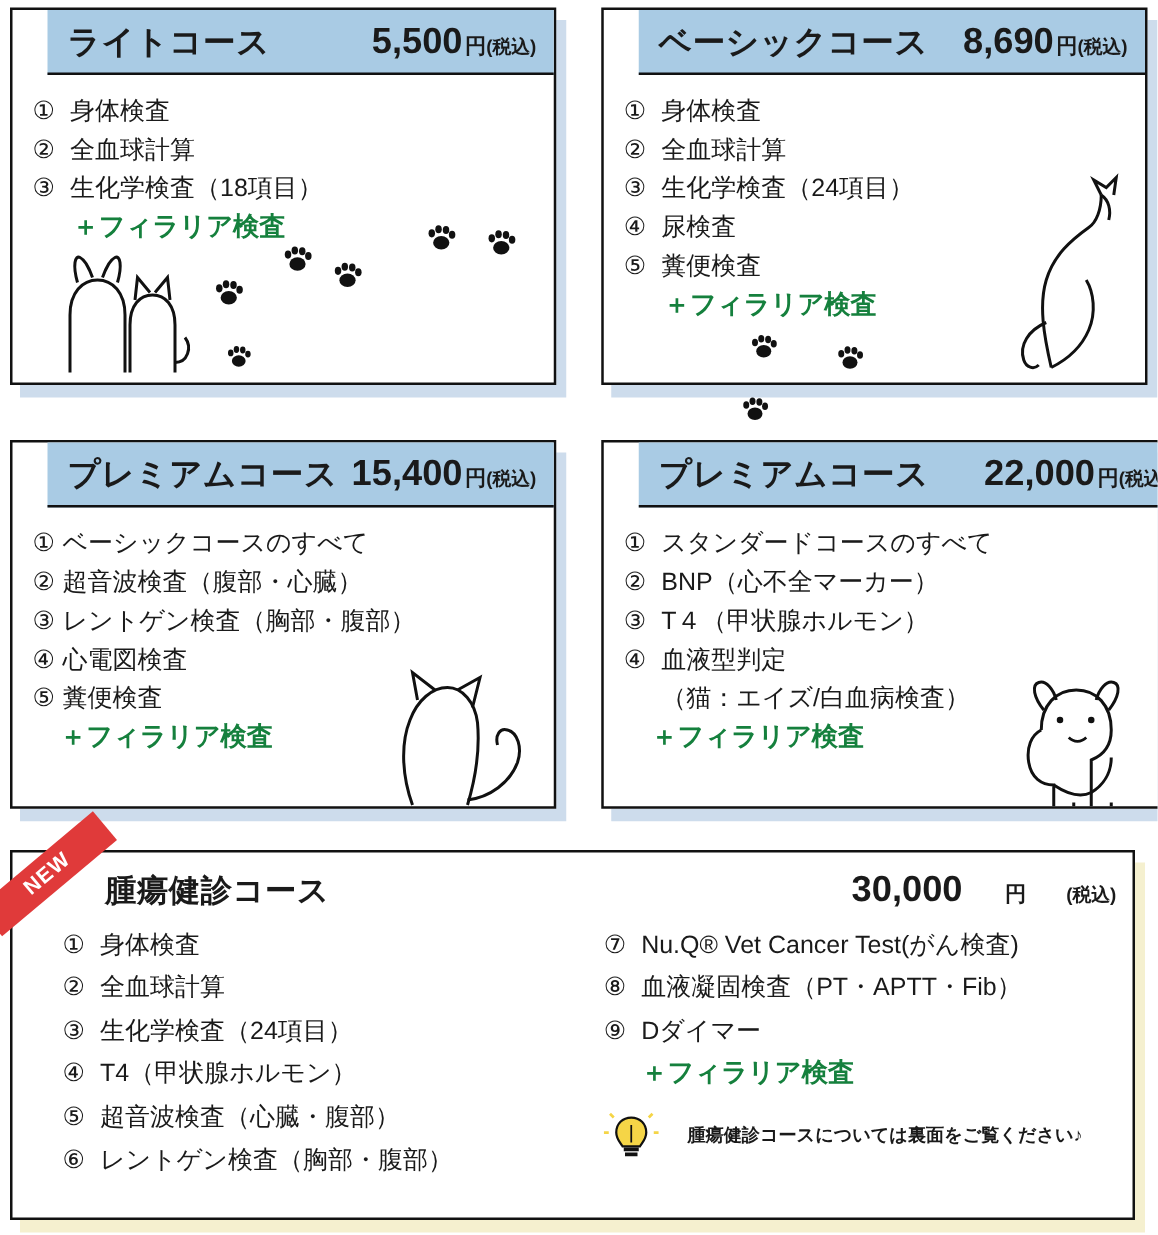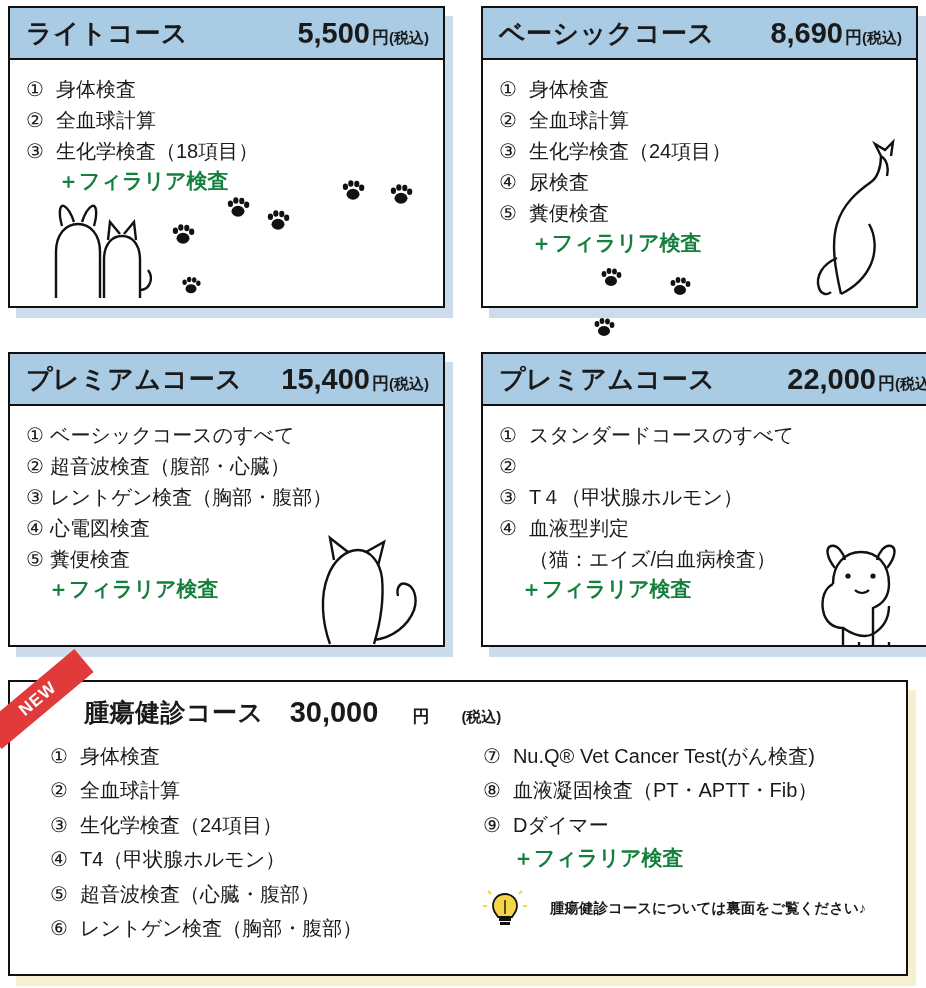--- a/index.html
+++ b/index.html
@@ -45,20 +45,21 @@
   }
   .card .header {
     background: #a9cbe4;
     border-bottom: 2px solid #111;
     height: 52px;
     display: flex;
     align-items: center;
     justify-content: space-between;
     padding: 0 14px 0 16px;
     box-sizing: border-box;
+    margin-left: 28px;
   }
   .card .title {
     font-weight: bold;
     font-size: 26px;
     letter-spacing: 0.5px;
     white-space: nowrap;
   }
   .price-wrap {
     display: flex;
     align-items: baseline;
@@ -120,21 +121,22 @@
   #card-tumor .frame {
     border: 2px solid #111;
     background: #fff;
   }
   #card-tumor .shadow {
     background: #f5f0cf;
   }
   #card-tumor .header-row {
     display: flex;
     align-items: center;
-    padding: 14px 0 6px 74px;
+    padding: 14px 13px 6px 74px;
+    justify-content: space-between;
   }
   #card-tumor .title {
     font-size: 25px;
     font-weight: bold;
   }
   .ribbon {
     position: absolute;
     left: -14px;
     top: -12px;
     width: 120px;
@@ -396,20 +398,21 @@
         </div>
       </div>
       <div class="body">
         <ul class="items">
           <li>
               <span class="num">①</span>
               <span>スタンダードコースのすべて</span>
             </li>
           <li>
               <span class="num">②</span>
+              <span>BNP（心不全マーカー）</span>
             </li>
           <li>
               <span class="num">③</span>
               <span>T４（甲状腺ホルモン）</span>
             </li>
           <li>
               <span class="num">④</span>
               <span>血液型判定</span>
             </li>
           <li>

